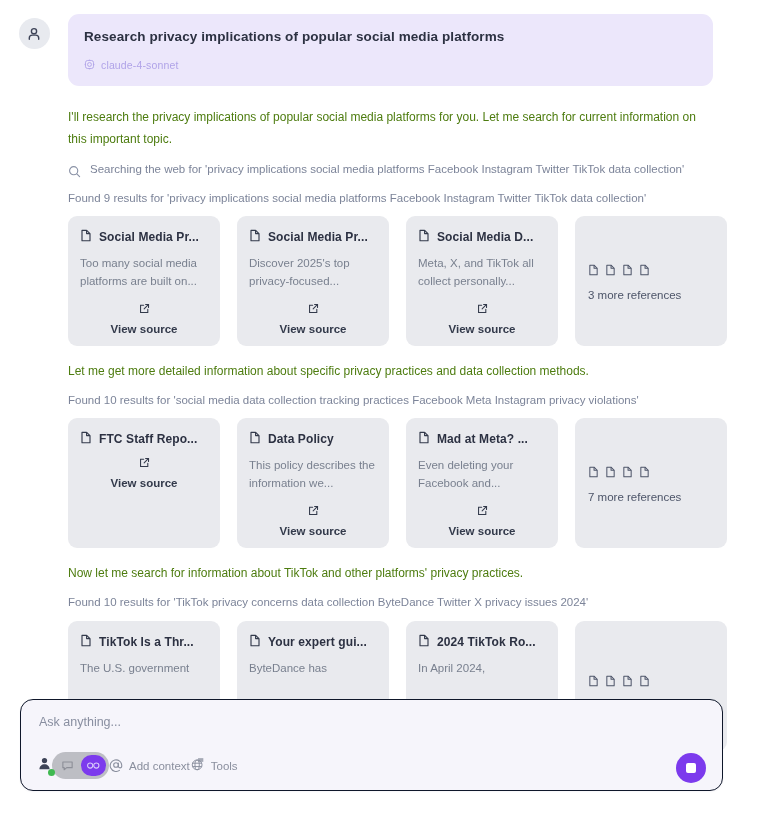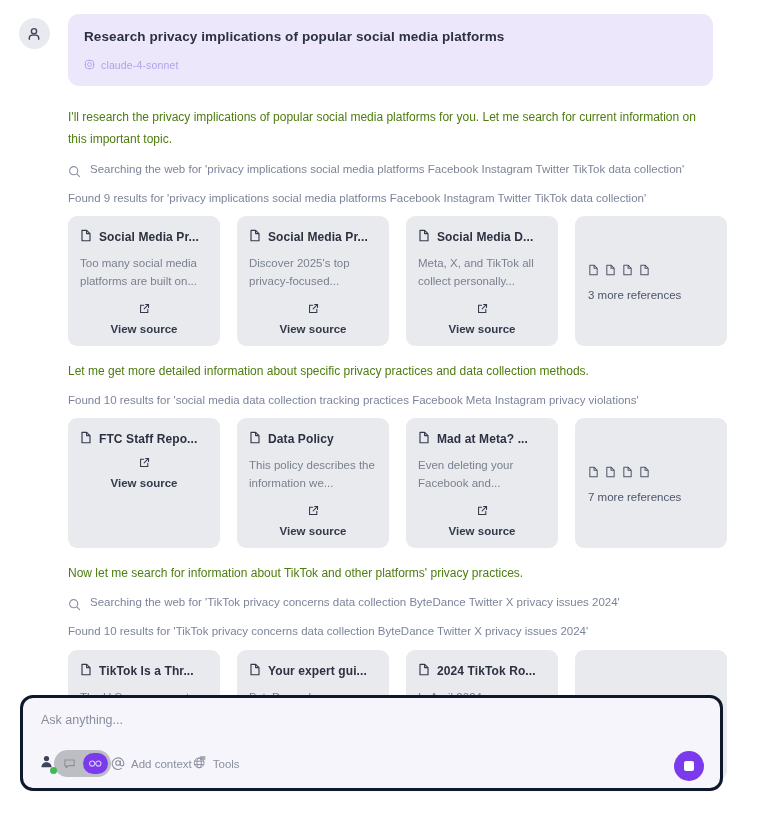--- a/index.html
+++ b/index.html
@@ -173,21 +173,21 @@
 
   
   .composer-wrap {
     position: absolute;
     left: 20px;
     bottom: 22px;
     width: 703px;
   }
   .composer {
     background: #f6f5fb;
-    border: 3px solid #0f172a;
+    border: 1px solid #0f172a;
     border-radius: 13px;
     padding: 13px 14px 11px 14px;
     box-shadow: 0 1px 2px rgba(40,30,90,0.04);
   }
   .composer-input {
     font-size: 12.5px;
     color: #888ea0;
     padding: 2px 2px 0 4px;
     min-height: 19px;
     outline: none;
@@ -477,29 +477,20 @@
                     <path d="M2 1.3h4.6L10 4.6v7.1H2z"></path>
                     <path d="M6.6 1.3v3.3H10"></path>
                   </svg></span>
             </div>
             <div class="more-text">7 more references</div>
           </div>
         </div>
 
         <p class="para">Now let me search for information about TikTok and other platforms' privacy practices.</p>
 
-        <div class="search-row">
-          <span class="sq">
-            <svg width="13" height="13" viewBox="0 0 14 14" fill="none" stroke="#8a92a6" stroke-width="1.2" stroke-linecap="round">
-              <circle cx="6.1" cy="6.1" r="4.4"></circle>
-                <path d="M9.5 9.5l3 3"></path>
-            </svg>
-          </span>
-          <span class="search-text">Searching the web for 'TikTok privacy concerns data collection ByteDance Twitter X privacy issues 2024'</span>
-        </div>
         <div class="found-text">Found 10 results for 'TikTok privacy concerns data collection ByteDance Twitter X privacy issues 2024'</div>
 
         <div class="cards">
           <div class="card">
             <div class="card-head">
               <span>
                 <svg width="12" height="13" viewBox="0 0 12 13" fill="none" stroke="#333a4b" stroke-width="1.15" stroke-linejoin="round">
                   <path d="M2 1.3h4.6L10 4.6v7.1H2z"></path>
                     <path d="M6.6 1.3v3.3H10"></path>
                 </svg>

